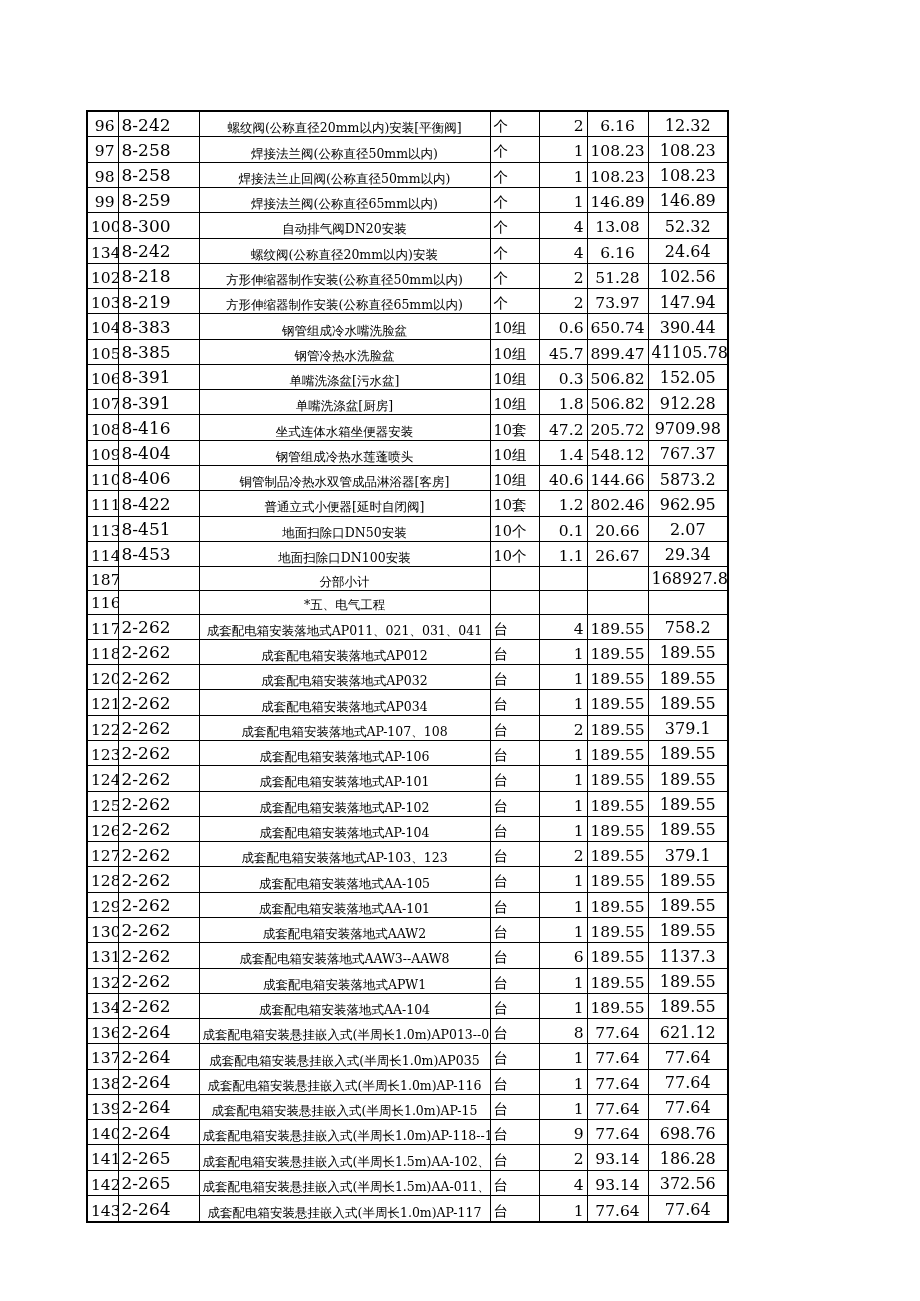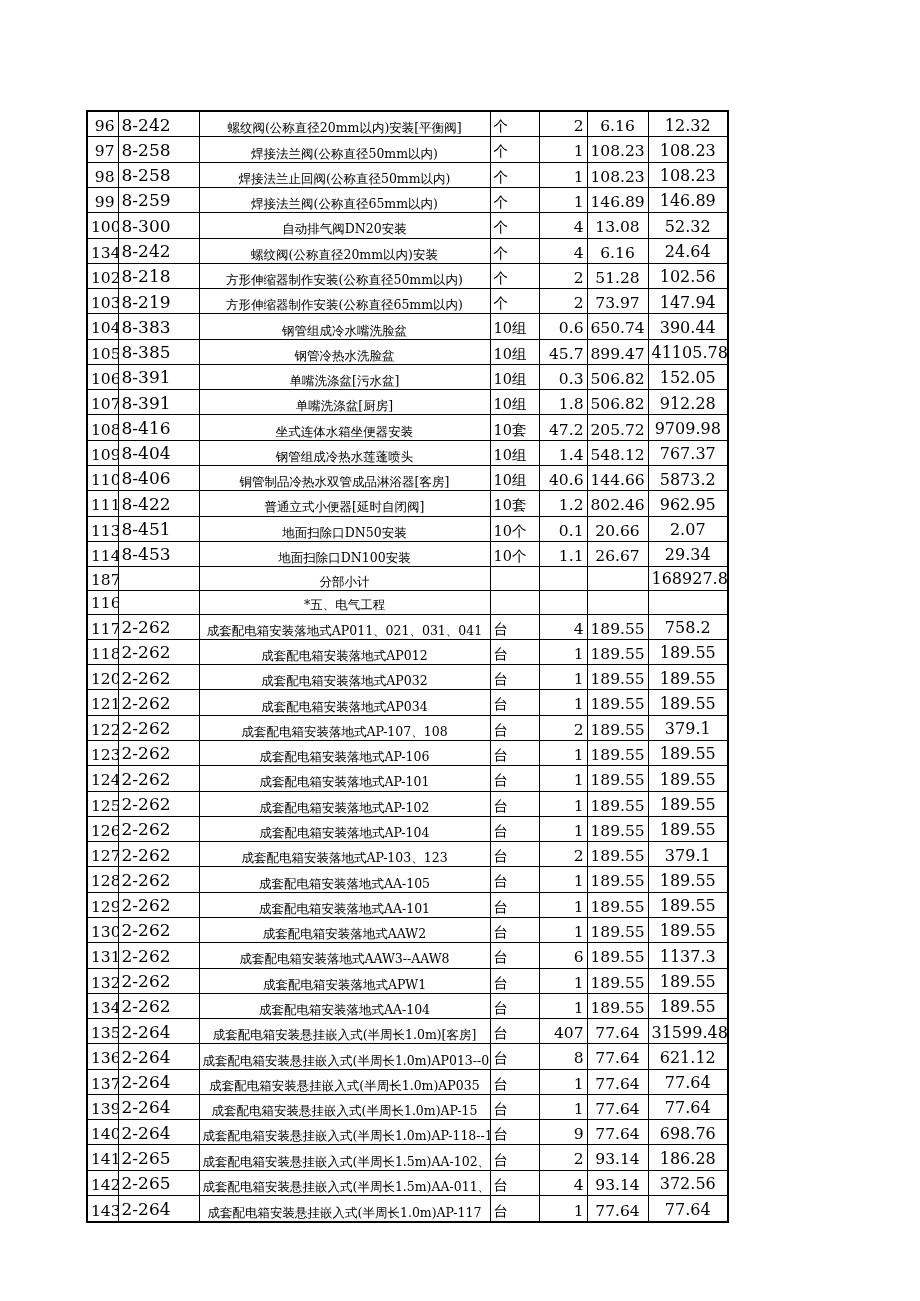--- a/index.html
+++ b/index.html
@@ -377,41 +377,41 @@
         <tr>
           <td class="col-row_no">134</td>
           <td class="col-code">2-262</td>
           <td class="col-description">成套配电箱安装落地式AA-104</td>
           <td class="col-unit">台</td>
           <td class="col-quantity">1</td>
           <td class="col-unit_price">189.55</td>
           <td class="col-amount">189.55</td>
         </tr>
         <tr>
-          <td class="col-row_no">135</td>
-          <td class="col-code">2-264</td>
-          <td class="col-description">成套配电箱安装悬挂嵌入式(半周长1.0m)[客房]</td>
-          <td class="col-unit">台</td>
-          <td class="col-quantity">407</td>
-          <td class="col-unit_price">77.64</td>
-          <td class="col-amount">31599.48</td>
-        </tr>
-        <tr>
           <td class="col-row_no">136</td>
           <td class="col-code">2-264</td>
           <td class="col-description">成套配电箱安装悬挂嵌入式(半周长1.0m)AP013--015</td>
           <td class="col-unit">台</td>
           <td class="col-quantity">8</td>
           <td class="col-unit_price">77.64</td>
           <td class="col-amount">621.12</td>
         </tr>
         <tr>
           <td class="col-row_no">137</td>
           <td class="col-code">2-264</td>
           <td class="col-description">成套配电箱安装悬挂嵌入式(半周长1.0m)AP035</td>
+          <td class="col-unit">台</td>
+          <td class="col-quantity">1</td>
+          <td class="col-unit_price">77.64</td>
+          <td class="col-amount">77.64</td>
+        </tr>
+        <tr>
+          <td class="col-row_no">138</td>
+          <td class="col-code">2-264</td>
+          <td class="col-description">成套配电箱安装悬挂嵌入式(半周长1.0m)AP-116</td>
           <td class="col-unit">台</td>
           <td class="col-quantity">1</td>
           <td class="col-unit_price">77.64</td>
           <td class="col-amount">77.64</td>
         </tr>
         <tr>
           <td class="col-row_no">139</td>
           <td class="col-code">2-264</td>
           <td class="col-description">成套配电箱安装悬挂嵌入式(半周长1.0m)AP-15</td>
           <td class="col-unit">台</td>

